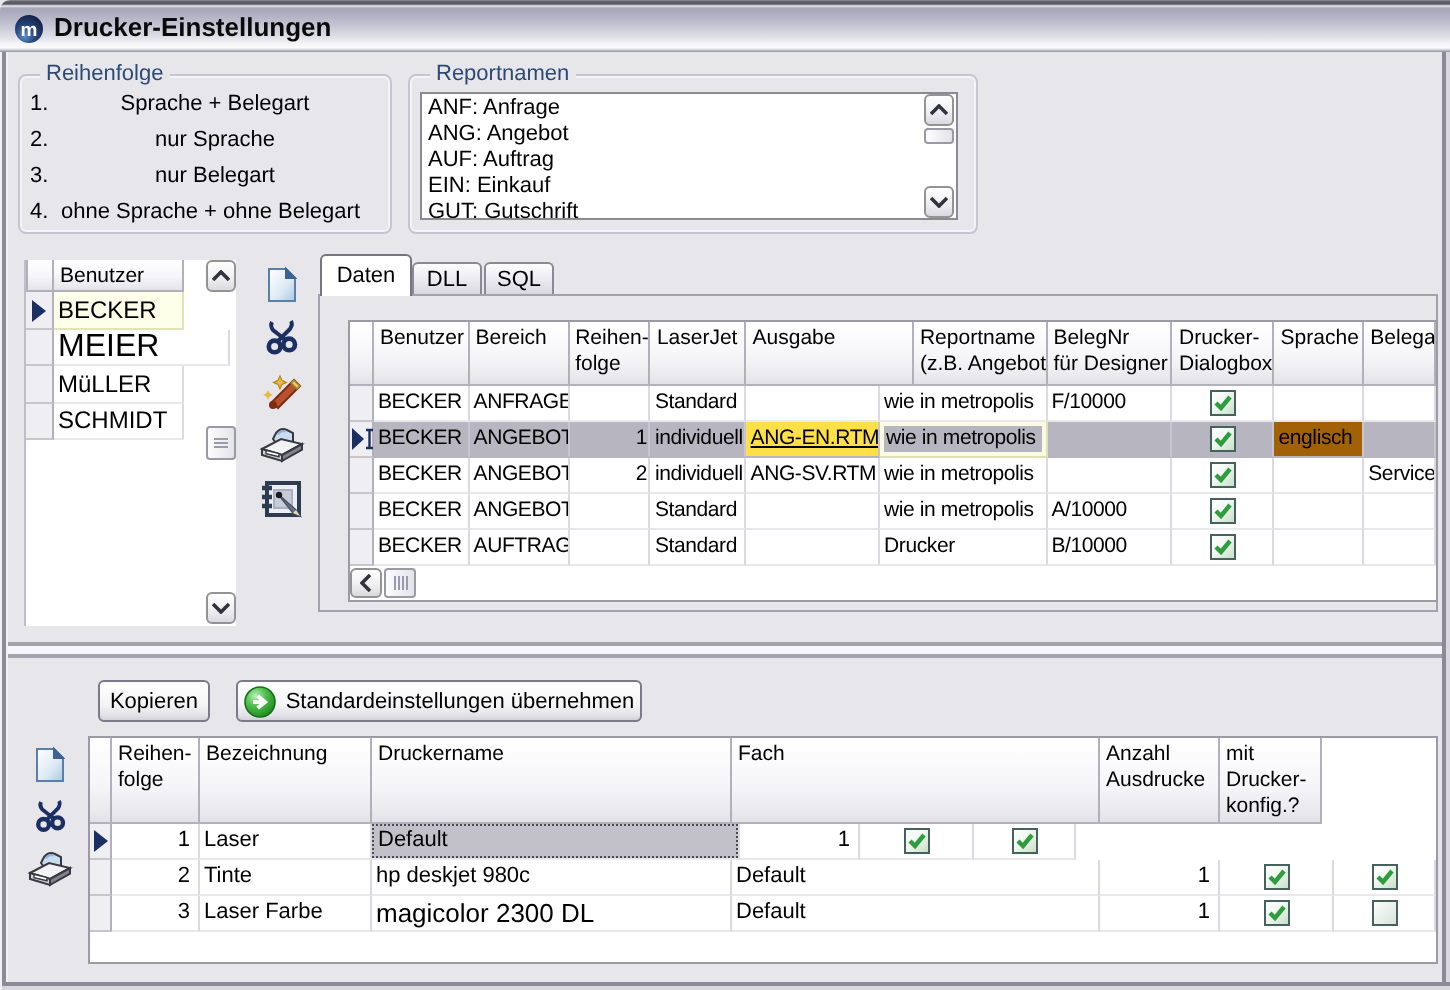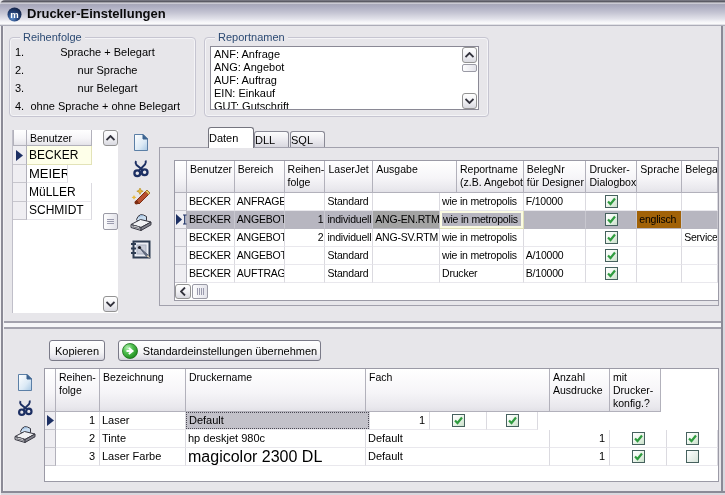--- a/index.html
+++ b/index.html
@@ -34,22 +34,22 @@
 .btn{box-sizing:border-box;border:1px solid #7a7a88;border-radius:3px;
   background:linear-gradient(180deg,#ffffff 0%,#f4f4f6 60%,#e2e1e8 88%,#d2d1da 100%);
   display:flex;align-items:center;justify-content:center;font-size:11px;}
 
 .cb{width:13px;height:13px;box-sizing:border-box;border:1px solid #46615e;
   background:linear-gradient(135deg,#ffffff 0%,#f2f8f2 40%,#c9e0c9 100%);
   display:flex;align-items:center;justify-content:center;}
 
 #maingrid .cell{letter-spacing:-0.2px;}
 .tab{box-sizing:border-box;border:1px solid #8a8a96;border-bottom:none;
-  border-radius:3px 3px 0 0;
-  background:linear-gradient(180deg,#fcfcfd 0%,#f0eff3 40%,#d9d8e0 100%);margin-left:48px;}
+  border-radius:3px 3px 0 0;text-align:center;
+  background:linear-gradient(180deg,#fcfcfd 0%,#f0eff3 40%,#d9d8e0 100%);}
 </style>
 </head>
 <body>
 <div id="win">
   <div class="abs" id="titlebar"></div>
   <svg class="abs" style="left:7px;top:7px" width="15" height="15" viewBox="0 0 15 15">
     <defs>
         <radialGradient id="mlogo" cx="35%" cy="75%" r="80%">
       <stop offset="0%" stop-color="#5e8ecb"></stop>
           <stop offset="45%" stop-color="#27477e"></stop>
@@ -119,21 +119,21 @@
     <div class="row" style="height:19px;">
       <div class="ind" style="width:14px;position:relative;">
           <svg style="position:absolute;left:3px;top:4px" width="8" height="11" viewBox="0 0 8 11">
             <path d="M0 0 L7 5.5 L0 11 Z" fill="#1c2f63"></path>
           </svg>
         </div>
       <div class="cell" style="width:65px;line-height:18px;font-size:12px;background:#feffe9;border-right:1px solid #e3e3b8;border-bottom:1px solid #e3e3b8;">BECKER</div>
     </div>
     <div class="row" style="height:18px;">
       <div class="ind" style="width:14px;"></div>
-      <div class="cell" style="width:41px;line-height:17px;font-size:13px;">MEIER</div>
+      <div class="cell" style="width:88px;line-height:17px;font-size:16px;">MEIER</div>
     </div>
     <div class="row" style="height:19px;">
       <div class="ind" style="width:14px;"></div>
       <div class="cell" style="width:65px;line-height:18px;font-size:12px;">MüLLER</div>
     </div>
     <div class="row" style="height:18px;">
       <div class="ind" style="width:14px;"></div>
       <div class="cell" style="width:65px;line-height:17px;font-size:12px;">SCHMIDT</div>
     </div>
   </div>
@@ -244,21 +244,21 @@
         <div class="ind" style="width:12px;position:relative;">
           <div style="position:absolute;left:1px;top:3px;"><svg width="11" height="11" viewBox="0 0 11 11">
               <path d="M0 0 L6 5.5 L0 11 Z" fill="#1c2f63"></path>
               <path d="M7 1 H10.5 M8.75 1 V10 M7 10 H10.5" stroke="#1c2f63" stroke-width="1.2" fill="none"></path>
             </svg></div>
         </div>
         <div class="cell" style="width:48px;line-height:17px;background:#b7b6c0;border-right-color:#c8c7cf;border-bottom-color:#b7b6c0;">BECKER</div>
         <div class="cell" style="width:50px;line-height:17px;background:#b7b6c0;border-right-color:#c8c7cf;border-bottom-color:#b7b6c0;">ANGEBOT</div>
         <div class="cell" style="width:41px;line-height:17px;background:#b7b6c0;border-right-color:#c8c7cf;border-bottom-color:#b7b6c0;text-align:right;">1</div>
         <div class="cell" style="width:48px;line-height:17px;background:#b7b6c0;border-right-color:#c8c7cf;border-bottom-color:#b7b6c0;">individuell</div>
-        <div class="cell" style="width:67px;line-height:17px;background:#a3a3a3;border-right-color:#c8c7cf;border-bottom-color:#b7b6c0;">ANG-EN.RTM</div>
+        <div class="cell" style="width:67px;line-height:17px;background:#fde047;border-right-color:#c8c7cf;border-bottom-color:#b7b6c0;text-decoration:underline;">ANG-EN.RTM</div>
         <div class="cell" style="width:84px;padding:0;background:#fbfbe3;border-right:1px solid #e0e0b8;border-bottom:1px solid #e0e0b8;">
           <div style="margin:2px 2px 1px 2px;background:#b7b6c0;line-height:13px;padding-left:1px;">wie in metropolis</div>
         </div>
         <div class="cell" style="width:63px;line-height:17px;background:#b7b6c0;border-right-color:#c8c7cf;border-bottom-color:#b7b6c0;"></div>
         <div class="cell" style="width:51px;line-height:17px;background:#b7b6c0;border-right-color:#c8c7cf;border-bottom-color:#b7b6c0;display:flex;align-items:center;justify-content:center;padding:0;">
           <div class="cb">
             <svg width="11" height="11" viewBox="0 0 11 11">
               <path d="M2 5.5 L4.5 8 L9 2.5" fill="none" stroke="#2f9c3f" stroke-width="2.2"></path>
             </svg>
           </div>
@@ -440,21 +440,21 @@
             <svg width="11" height="11" viewBox="0 0 11 11">
               <path d="M2 5.5 L4.5 8 L9 2.5" fill="none" stroke="#2f9c3f" stroke-width="2.2"></path>
             </svg>
           </div>
         </div>
       </div>
       <div class="row" style="height:18px;">
         <div class="ind" style="width:11px;position:relative;"></div>
         <div class="cell" style="width:44px;line-height:17px;font-size:11px;text-align:right;padding-right:4px;">3</div>
         <div class="cell" style="width:86px;line-height:17px;font-size:11px;">Laser Farbe</div>
-        <div class="cell" style="width:180px;line-height:17px;font-size:16px;">magicolor 2300 DL</div>
+        <div class="cell" style="width:180px;line-height:17px;font-size:13px;">magicolor 2300 DL</div>
         <div class="cell" style="width:184px;line-height:17px;font-size:11px;">Default</div>
         <div class="cell" style="width:60px;line-height:17px;font-size:11px;text-align:right;padding-right:4px;">1</div>
         <div class="cell" style="width:57px;line-height:17px;font-size:11px;display:flex;align-items:center;justify-content:center;padding:0;">
           <div class="cb">
             <svg width="11" height="11" viewBox="0 0 11 11">
               <path d="M2 5.5 L4.5 8 L9 2.5" fill="none" stroke="#2f9c3f" stroke-width="2.2"></path>
             </svg>
           </div>
         </div>
         <div class="cell" style="width:51px;line-height:17px;font-size:11px;display:flex;align-items:center;justify-content:center;padding:0;">

